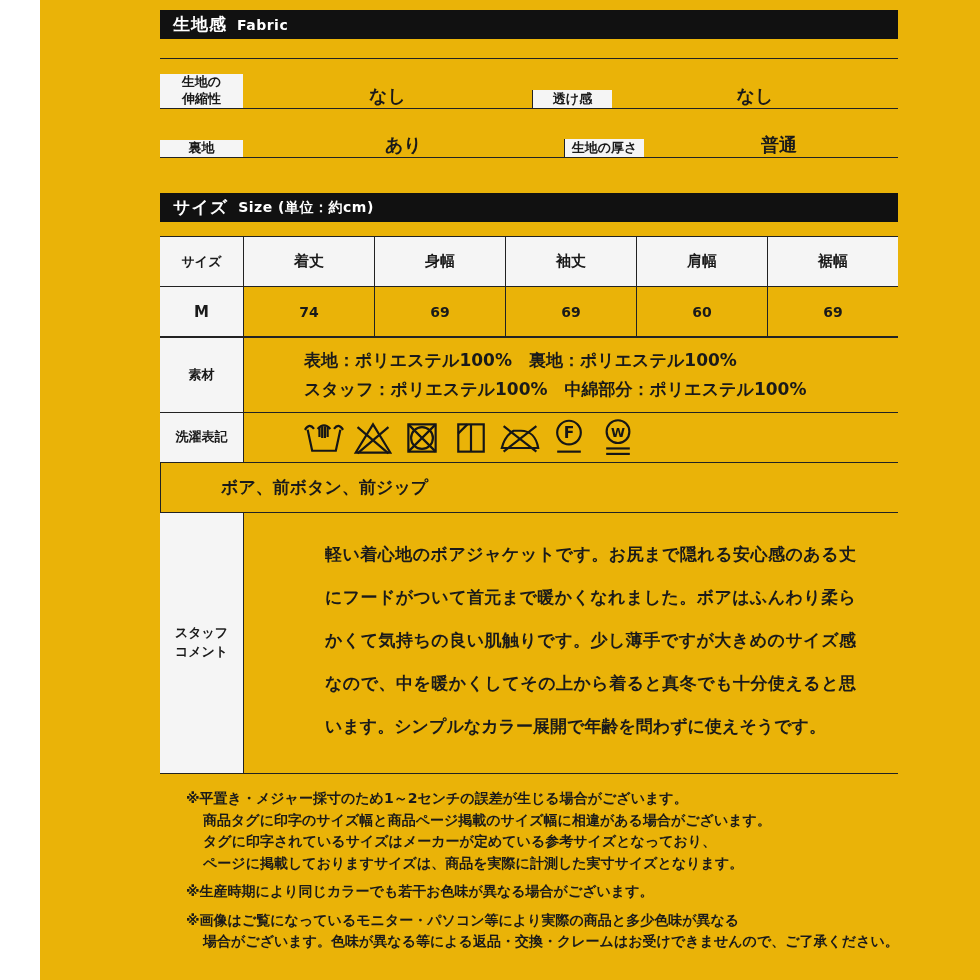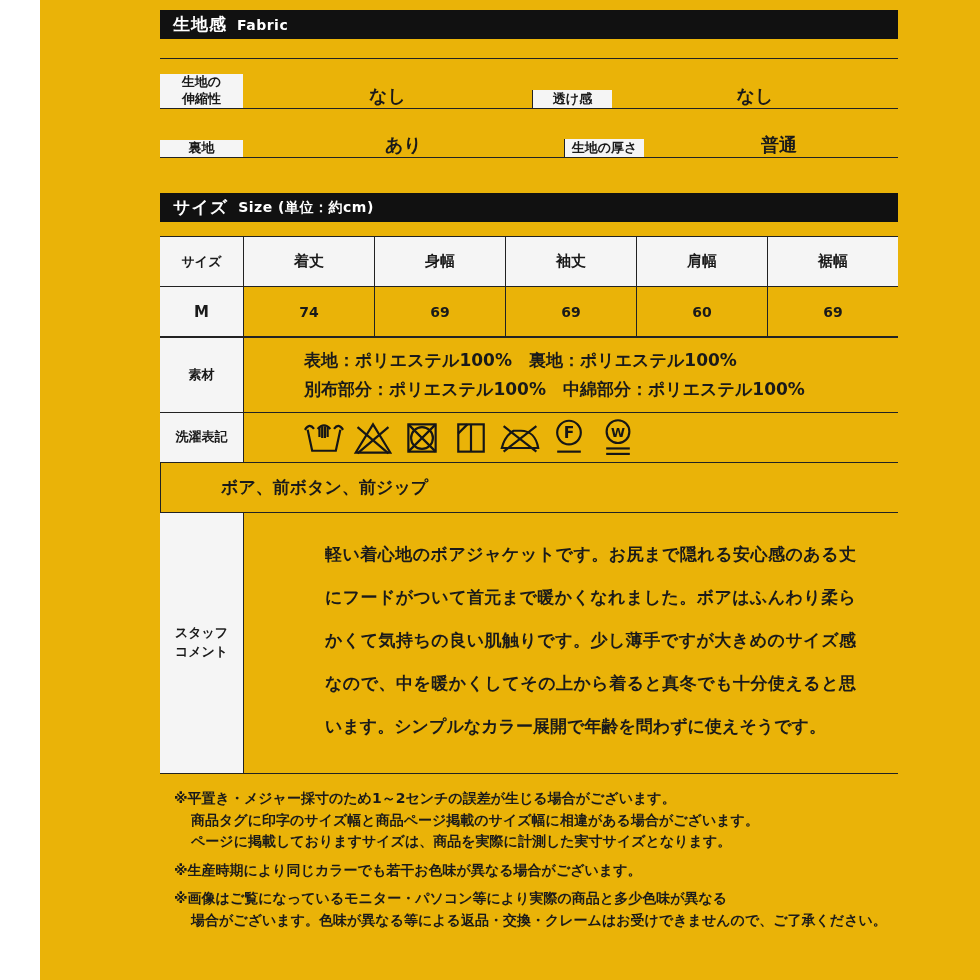--- a/index.html
+++ b/index.html
@@ -64,21 +64,21 @@
   .comment-content { align-items: flex-start; padding: 20px 42px 0 81px; }
   .comment-text { font-size: 17px; line-height: 43px; text-align: justify; }
 
   
   .care-icons { display: flex; align-items: center; gap: 9px; }
   .care-icons svg { display: block; height: 40px; width: 40px; }
   .care-icons .ln { stroke: #161616; stroke-width: 2.4; fill: none; }
   .care-icons text { fill: #161616; stroke: none; font-weight: 700; font-family: "DejaVu Sans", sans-serif; }
 
   
-  .notes { position: absolute; left: 134px; top: 788px; width: 742px; }
+  .notes { position: absolute; left: 146px; top: 788px; width: 742px; }
   .note { margin-bottom: 7px; }
   .note div { font-size: 14px; font-weight: 700; line-height: 21.5px; }
   .note .cont { padding-left: 17px; }
 </style>
 </head>
 <body>
 
 <div class="page">
 
   <div class="sec-header" id="fabric-header">
@@ -122,21 +122,21 @@
       <div class="cell s-col">69</div>
       <div class="cell s-col">69</div>
       <div class="cell s-col">60</div>
       <div class="cell s-col">69</div>
     </div>
 
     <div class="d-row material">
       <div class="d-label">素材</div>
       <div class="d-content">
         <div class="material-text">表地：ポリエステル100%　裏地：ポリエステル100%
-別布部分：ポリエステル100%　中綿部分：ポリエステル100%</div>
+スタッフ：ポリエステル100%　中綿部分：ポリエステル100%</div>
       </div>
     </div>
 
     <div class="d-row care">
       <div class="d-label">洗濯表記</div>
       <div class="d-content">
         <div class="care-icons">
 
           <svg viewBox="0 0 44 44">
             <path class="ln" d="M4 13 L9 36 L35 36 L40 13"></path>
@@ -196,20 +196,21 @@
       <div class="d-content comment-content">
         <div class="comment-text">軽い着心地のボアジャケットです。お尻まで隠れる安心感のある丈にフードがついて首元まで暖かくなれました。ボアはふんわり柔らかくて気持ちの良い肌触りです。少し薄手ですが大きめのサイズ感なので、中を暖かくしてその上から着ると真冬でも十分使えると思います。シンプルなカラー展開で年齢を問わずに使えそうです。</div>
       </div>
     </div>
   </div>
 
   <div class="notes">
     <div class="note">
       <div>※平置き・メジャー採寸のため1～2センチの誤差が生じる場合がございます。</div>
       <div class="cont">商品タグに印字のサイズ幅と商品ページ掲載のサイズ幅に相違がある場合がございます。</div>
+      <div class="cont">タグに印字されているサイズはメーカーが定めている参考サイズとなっており、</div>
       <div class="cont">ページに掲載しておりますサイズは、商品を実際に計測した実寸サイズとなります。</div>
     </div>
     <div class="note">
       <div>※生産時期により同じカラーでも若干お色味が異なる場合がございます。</div>
     </div>
     <div class="note">
       <div>※画像はご覧になっているモニター・パソコン等により実際の商品と多少色味が異なる</div>
       <div class="cont">場合がございます。色味が異なる等による返品・交換・クレームはお受けできませんので、ご了承ください。</div>
     </div>
   </div>

